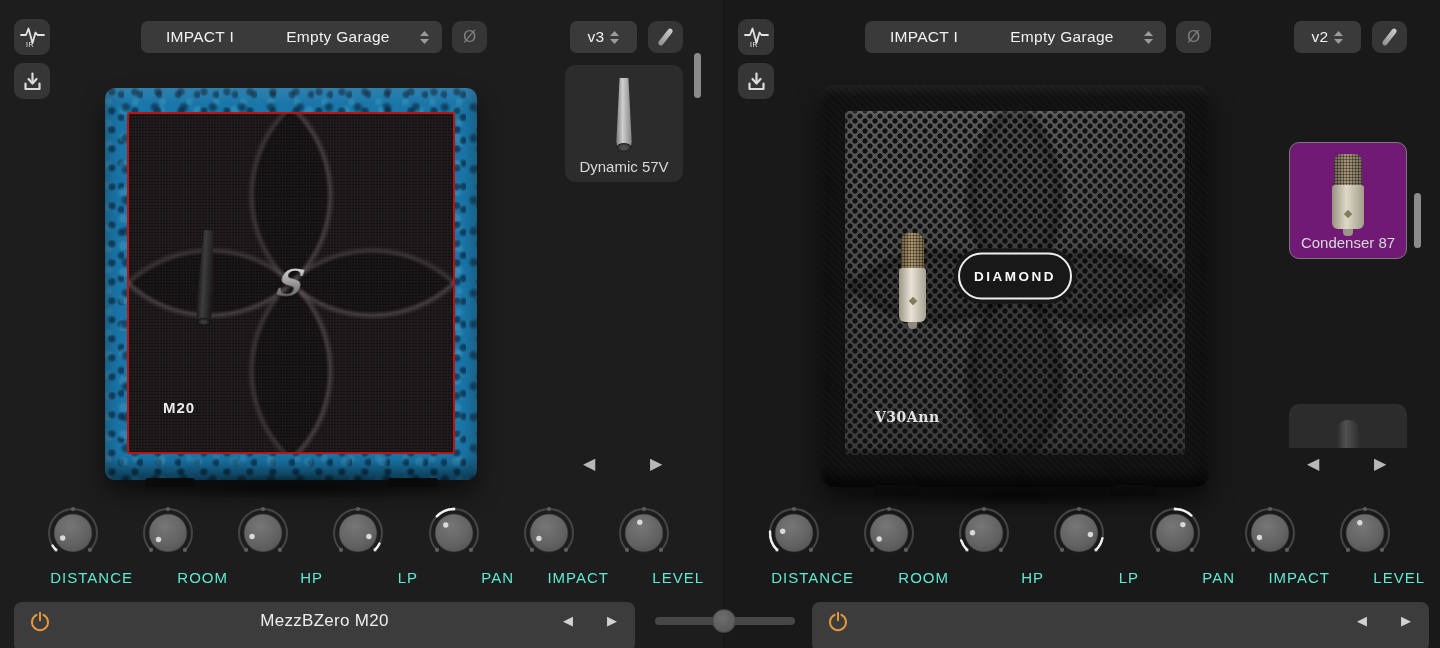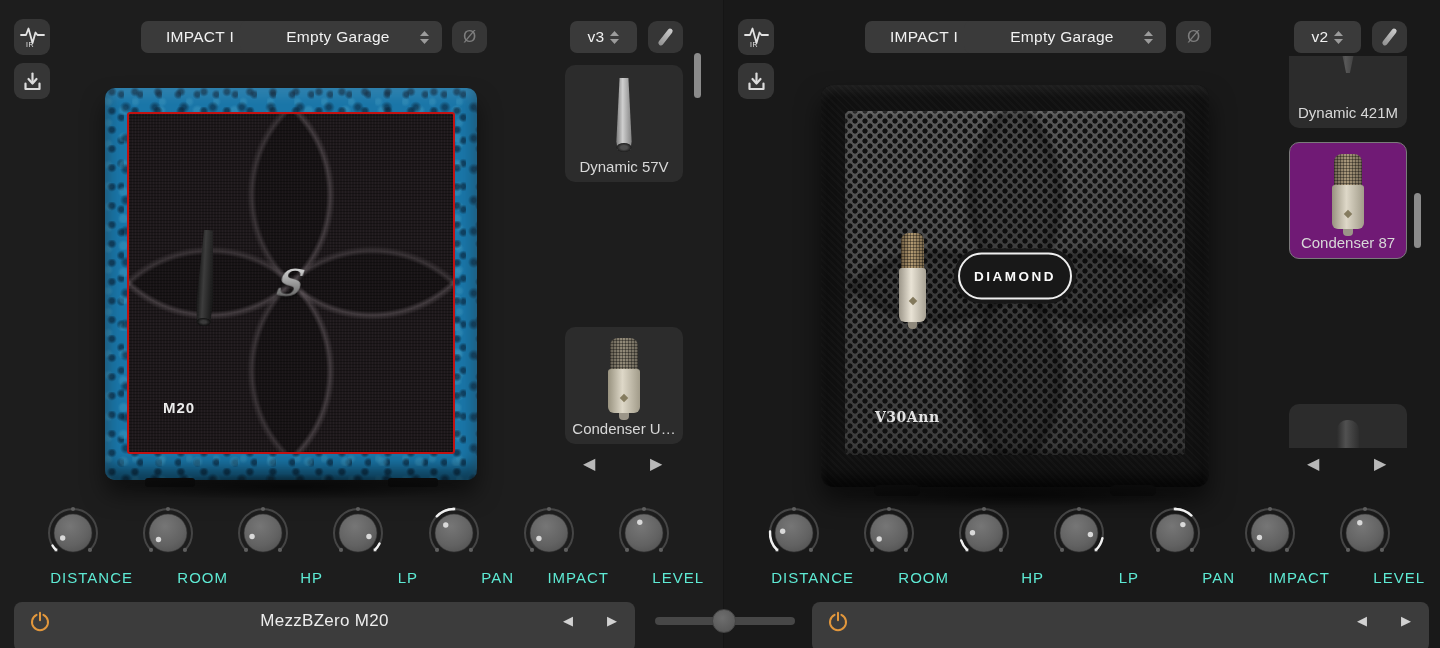--- a/index.html
+++ b/index.html
@@ -202,29 +202,20 @@
 
   <div class="mic-viewport">
     <div class="mic-card" style="top:9px;">
       <div class="micShape m57">
           <div class="cap"></div>
           <div class="body"></div>
           <div class="base"></div>
         </div>
       <div class="mic-label">Dynamic 57V</div>
     </div>
-    <div class="mic-card" style="top:271px;">
-      <div class="micShape mcond grey">
-          <div class="mesh"></div>
-          <div class="body"></div>
-          <div class="dia"></div>
-          <div class="foot"></div>
-        </div>
-      <div class="mic-label">Condenser U…</div>
-    </div>
   </div>
   <div class="scrollbar" style="left:694px;top:53px;height:45px;"></div>
   <div class="list-arrow" style="left:583px;">◀</div>
   <div class="list-arrow" style="left:650px;">▶</div>
 
   <div class="knob" style="left:45px;top:505px;"><svg width="56" height="56">
         <path d="M 11.03 44.97 A 24 24 0 1 1 44.97 44.97" stroke="#454545" stroke-width="2" fill="none"></path>
         <circle cx="11.029437251522861" cy="44.97056274847714" r="2.1" fill="#5e5e5e"></circle>
         <circle cx="27.999999999999996" cy="4" r="2.1" fill="#5e5e5e"></circle>
         <circle cx="44.970562748477164" cy="44.97056274847712" r="2.1" fill="#5e5e5e"></circle>
@@ -357,24 +348,20 @@
       </div>
       <div class="badge">DIAMOND</div>
       <div class="cab-model-black">V30Ann</div>
     </div>
   </div>
   <div class="foot-block" style="left:150px;top:485px;width:46px;height:11px;border-radius:5px;"></div>
   <div class="foot-block" style="left:386px;top:485px;width:46px;height:11px;border-radius:5px;"></div>
   <div class="cab-shadow" style="left:112px;top:482px;width:358px;"></div>
 
   <div class="mic-viewport">
-    <div class="mic-card" style="top:-45px;">
-      <div class="micShape m421"></div>
-      <div class="mic-label">Dynamic 421M</div>
-    </div>
     <div class="mic-card selected" style="top:86px;">
       <div class="micShape mcond">
           <div class="mesh"></div>
           <div class="body"></div>
           <div class="dia"></div>
           <div class="foot"></div>
         </div>
       <div class="mic-label">Condenser 87</div>
     </div>
     <div class="mic-card" style="top:348px;">

